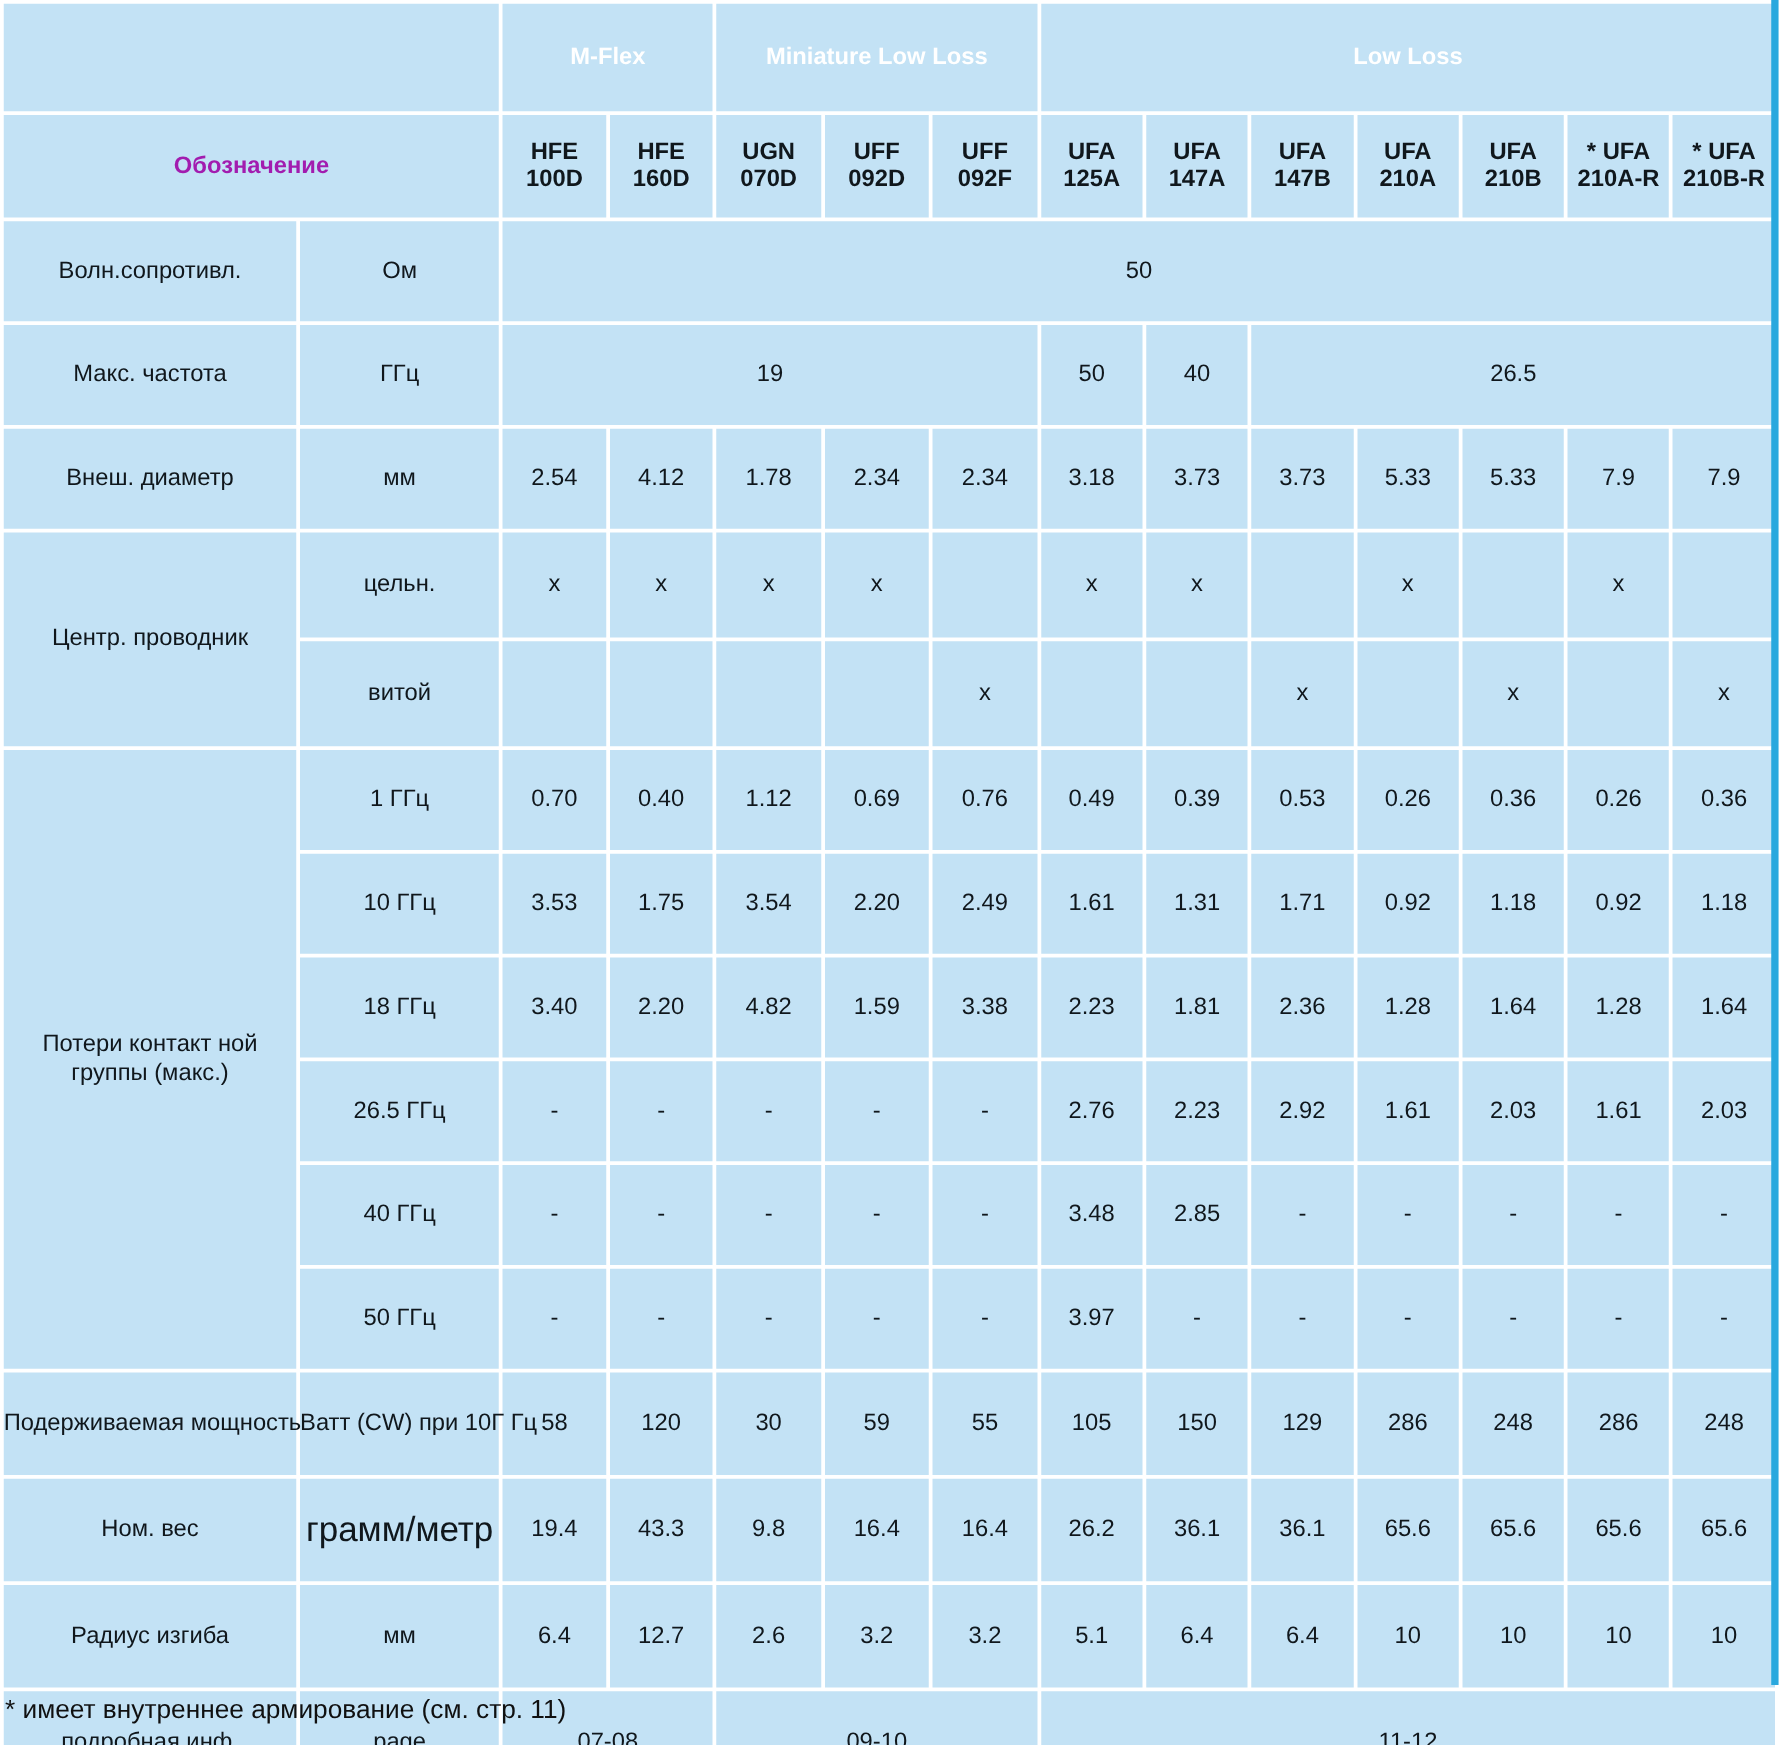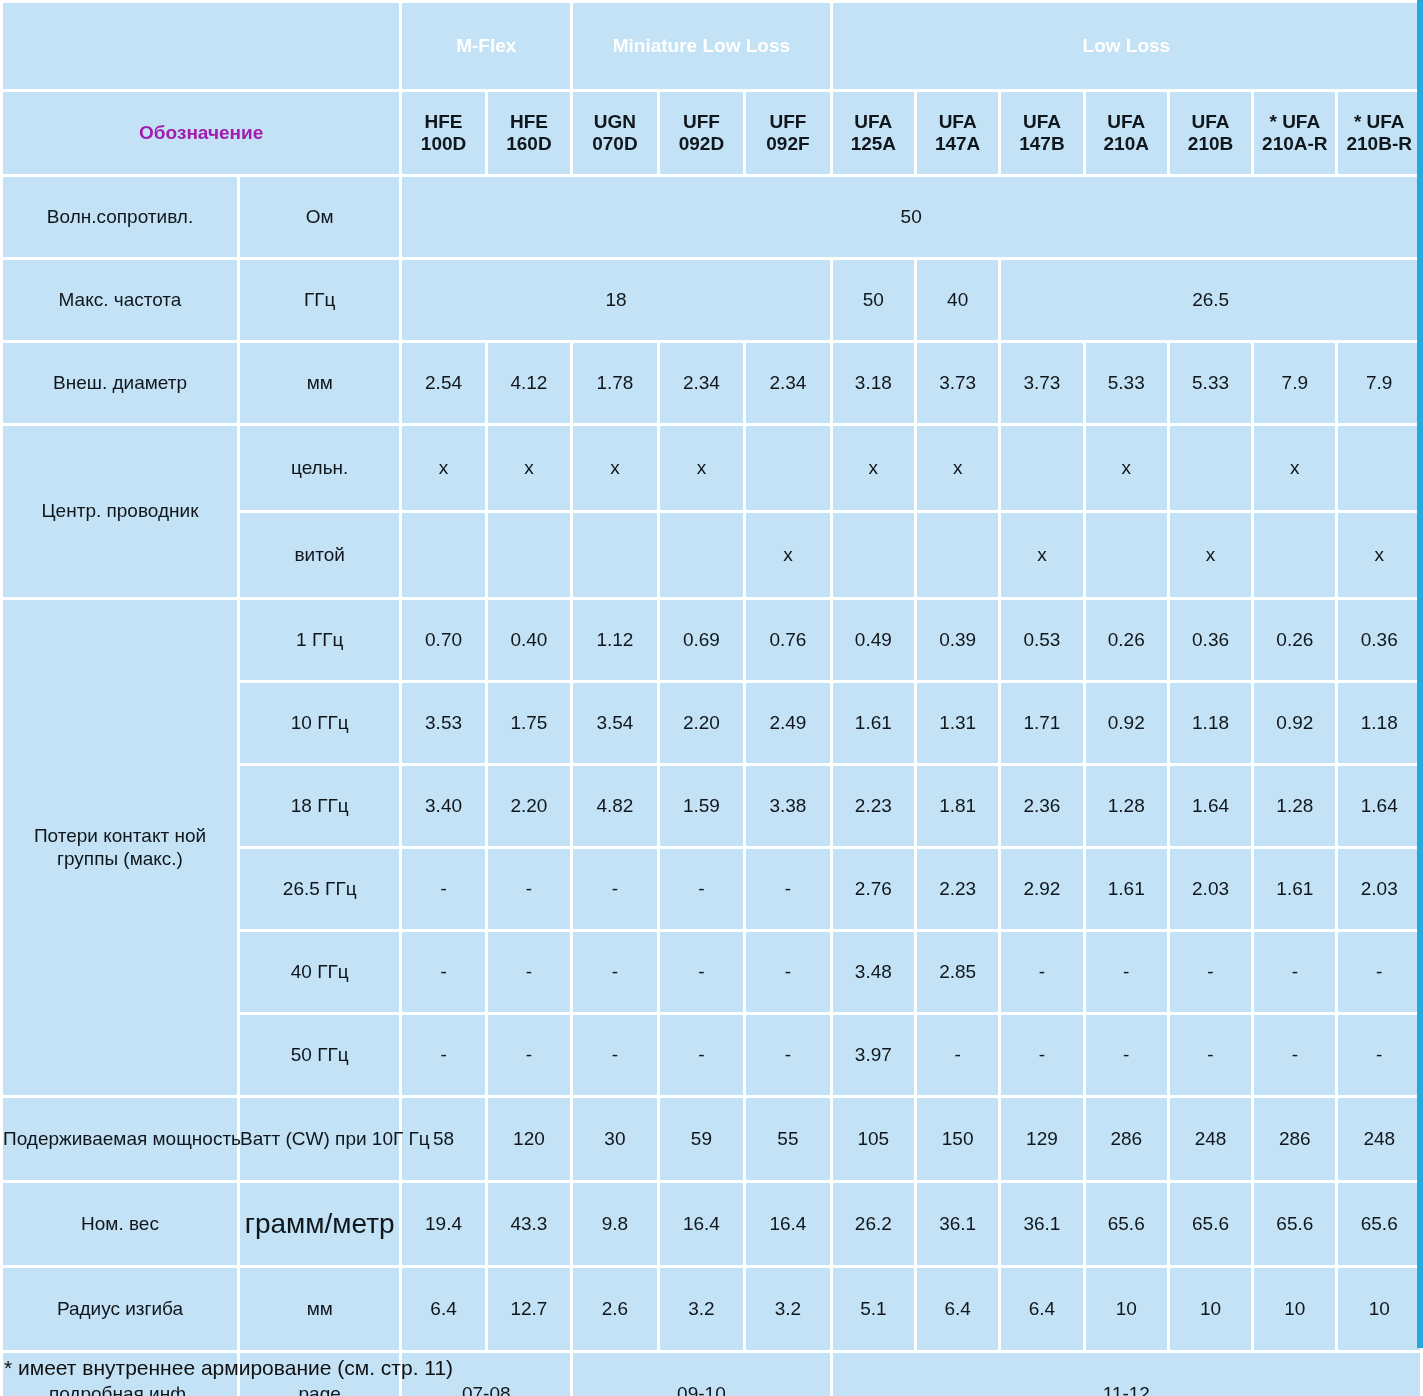--- a/index.html
+++ b/index.html
@@ -202,21 +202,21 @@
           </td>
         </tr>
         <tr>
           <td class="plabel h80">Волн.сопротивл.</td>
           <td class="unit h80">Ом</td>
           <td class="span h80" colspan="12">50</td>
         </tr>
         <tr>
           <td class="plabel h80">Макс. частота</td>
           <td class="unit h80">ГГц</td>
-          <td class="span h80" colspan="5">18</td>
+          <td class="span h80" colspan="5">19</td>
           <td class="span h80" colspan="1">50</td>
           <td class="span h80" colspan="1">40</td>
           <td class="span h80" colspan="5">26.5</td>
         </tr>
         <tr>
           <td class="plabel h80">Внеш. диаметр</td>
           <td class="unit h80">мм</td>
           <td class="val h80">2.54</td>
           <td class="val h80">4.12</td>
           <td class="val h80">1.78</td>

